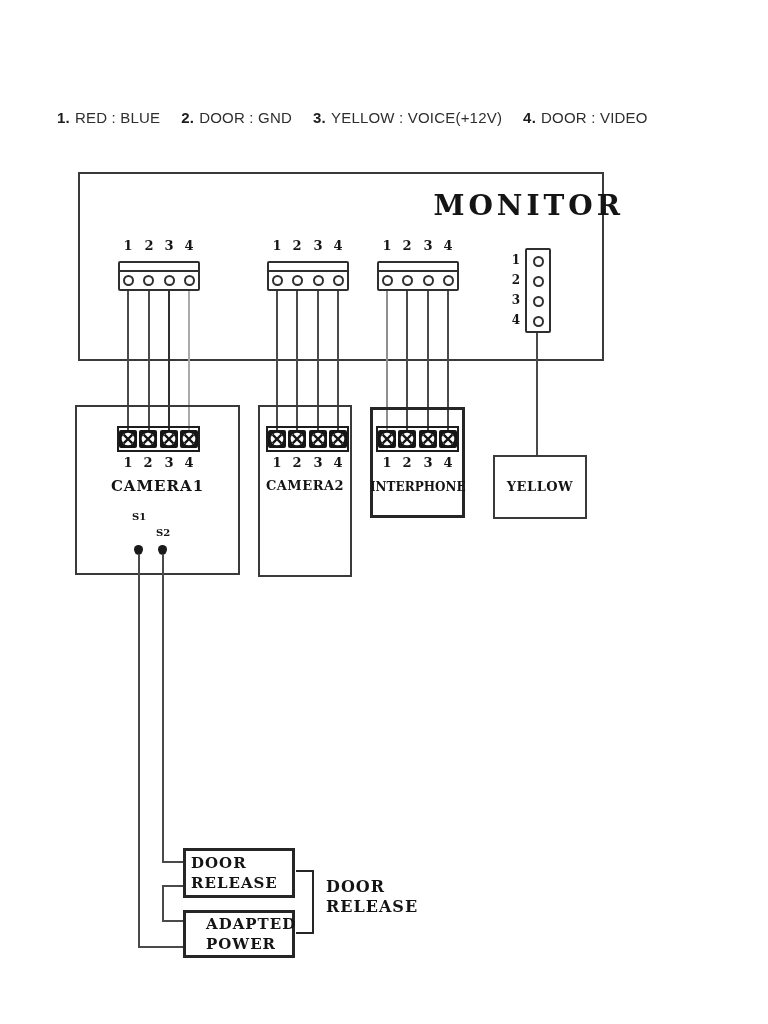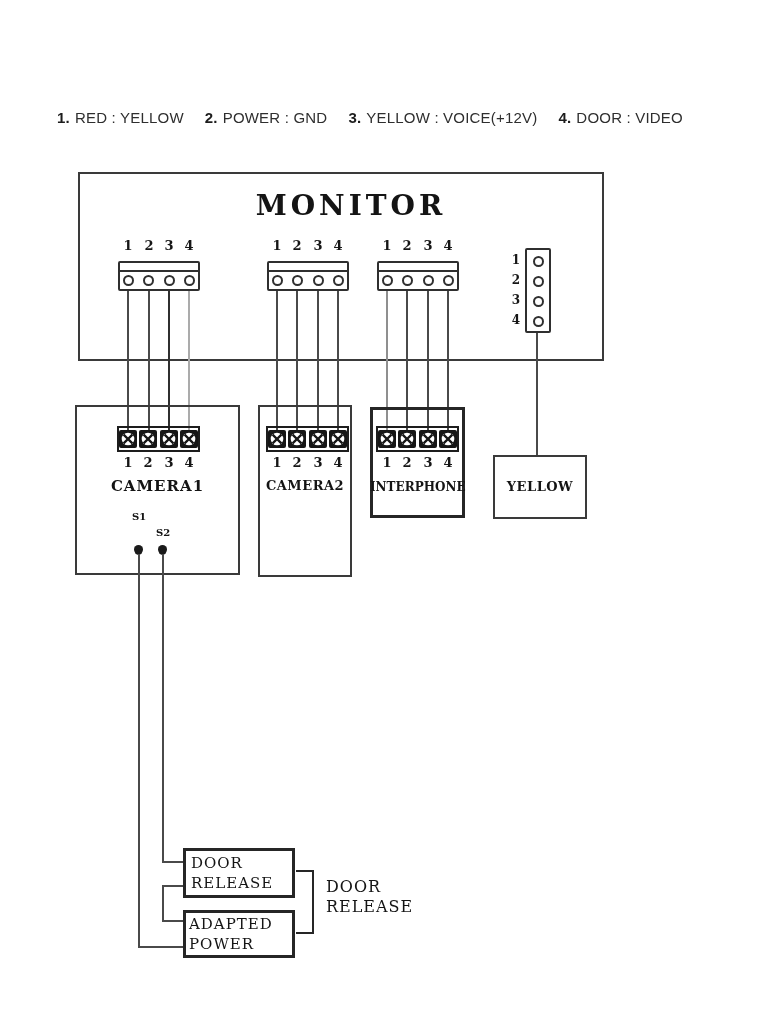--- a/index.html
+++ b/index.html
@@ -28,41 +28,41 @@
   
   .strip-b{position:absolute;width:83px;height:26px;border:2px solid #1d1d1d;box-sizing:border-box;}
   .screw{position:absolute;top:2px;width:18px;height:18px;}
   .screw.s1{left:0px;}.screw.s2{left:20px;}.screw.s3{left:41px;}.screw.s4{left:61px;}
   
   .pin{position:absolute;width:14px;text-align:center;
        font-family:"DejaVu Serif",serif;font-weight:bold;font-size:13px;color:#161616;}
   .pin.side{width:18px;text-align:right;font-size:12px;}
   
   .name{position:absolute;text-align:center;font-family:"DejaVu Serif",serif;font-weight:bold;color:#141414;}
-  .title{font-size:28px;letter-spacing:4px;}
-  .twolines{position:absolute;font-family:"DejaVu Serif",serif;font-weight:normal;font-size:15px;
+  .title{font-size:28px;letter-spacing:4px;text-align:right;}
+  .twolines{position:absolute;font-family:"DejaVu Serif",serif;font-weight:bold;font-size:15px;
             line-height:20px;letter-spacing:1px;color:#141414;}
   .slabel{position:absolute;width:22px;text-align:center;font-family:"DejaVu Serif",serif;
           font-weight:bold;font-size:10px;color:#141414;}
   .sdot{position:absolute;width:9px;height:10px;background:#1a1a1a;
         border-radius:50% 50% 50% 50% / 42% 42% 58% 58%;}
   .light{background:#ababab;}
   .mlight{background:#8f8f8f;}
 </style>
 </head>
 <body>
 
 <div class="legend">
   <span class="litem">
     <span class="lnum">1.</span>
-    <span>RED : YELLOW</span>
+    <span>RED : BLUE</span>
   </span>
   <span class="litem">
     <span class="lnum">2.</span>
-    <span>POWER : GND</span>
+    <span>DOOR : GND</span>
   </span>
   <span class="litem">
     <span class="lnum">3.</span>
     <span>YELLOW : VOICE(+12V)</span>
   </span>
   <span class="litem">
     <span class="lnum">4.</span>
     <span>DOOR : VIDEO</span>
   </span>
 </div>
@@ -240,21 +240,21 @@
 <div class="wv" style="left:138px;top:554px;height:394px;"></div>
 <div class="wh" style="left:138px;top:946px;width:46px;"></div>
 
 <div class="box thick" style="left:183px;top:848px;width:112px;height:50px;">
   <div class="twolines" style="left:5px;top:2px;">
     <div>DOOR</div>
     <div>RELEASE</div>
   </div>
 </div>
 <div class="box thick" style="left:183px;top:910px;width:112px;height:48px;">
-  <div class="twolines" style="left:3px;top:1px;">
+  <div class="twolines" style="left:20px;top:1px;">
     <div>ADAPTED</div>
     <div>POWER</div>
   </div>
 </div>
 
 <div class="wh" style="left:296px;top:870px;width:18px;background:#262626;"></div>
 <div class="wv" style="left:312px;top:870px;height:64px;background:#262626;"></div>
 <div class="wh" style="left:296px;top:932px;width:18px;background:#262626;"></div>
 <div class="twolines" style="left:326px;top:877px;font-size:16px;">
   <div>DOOR</div>

